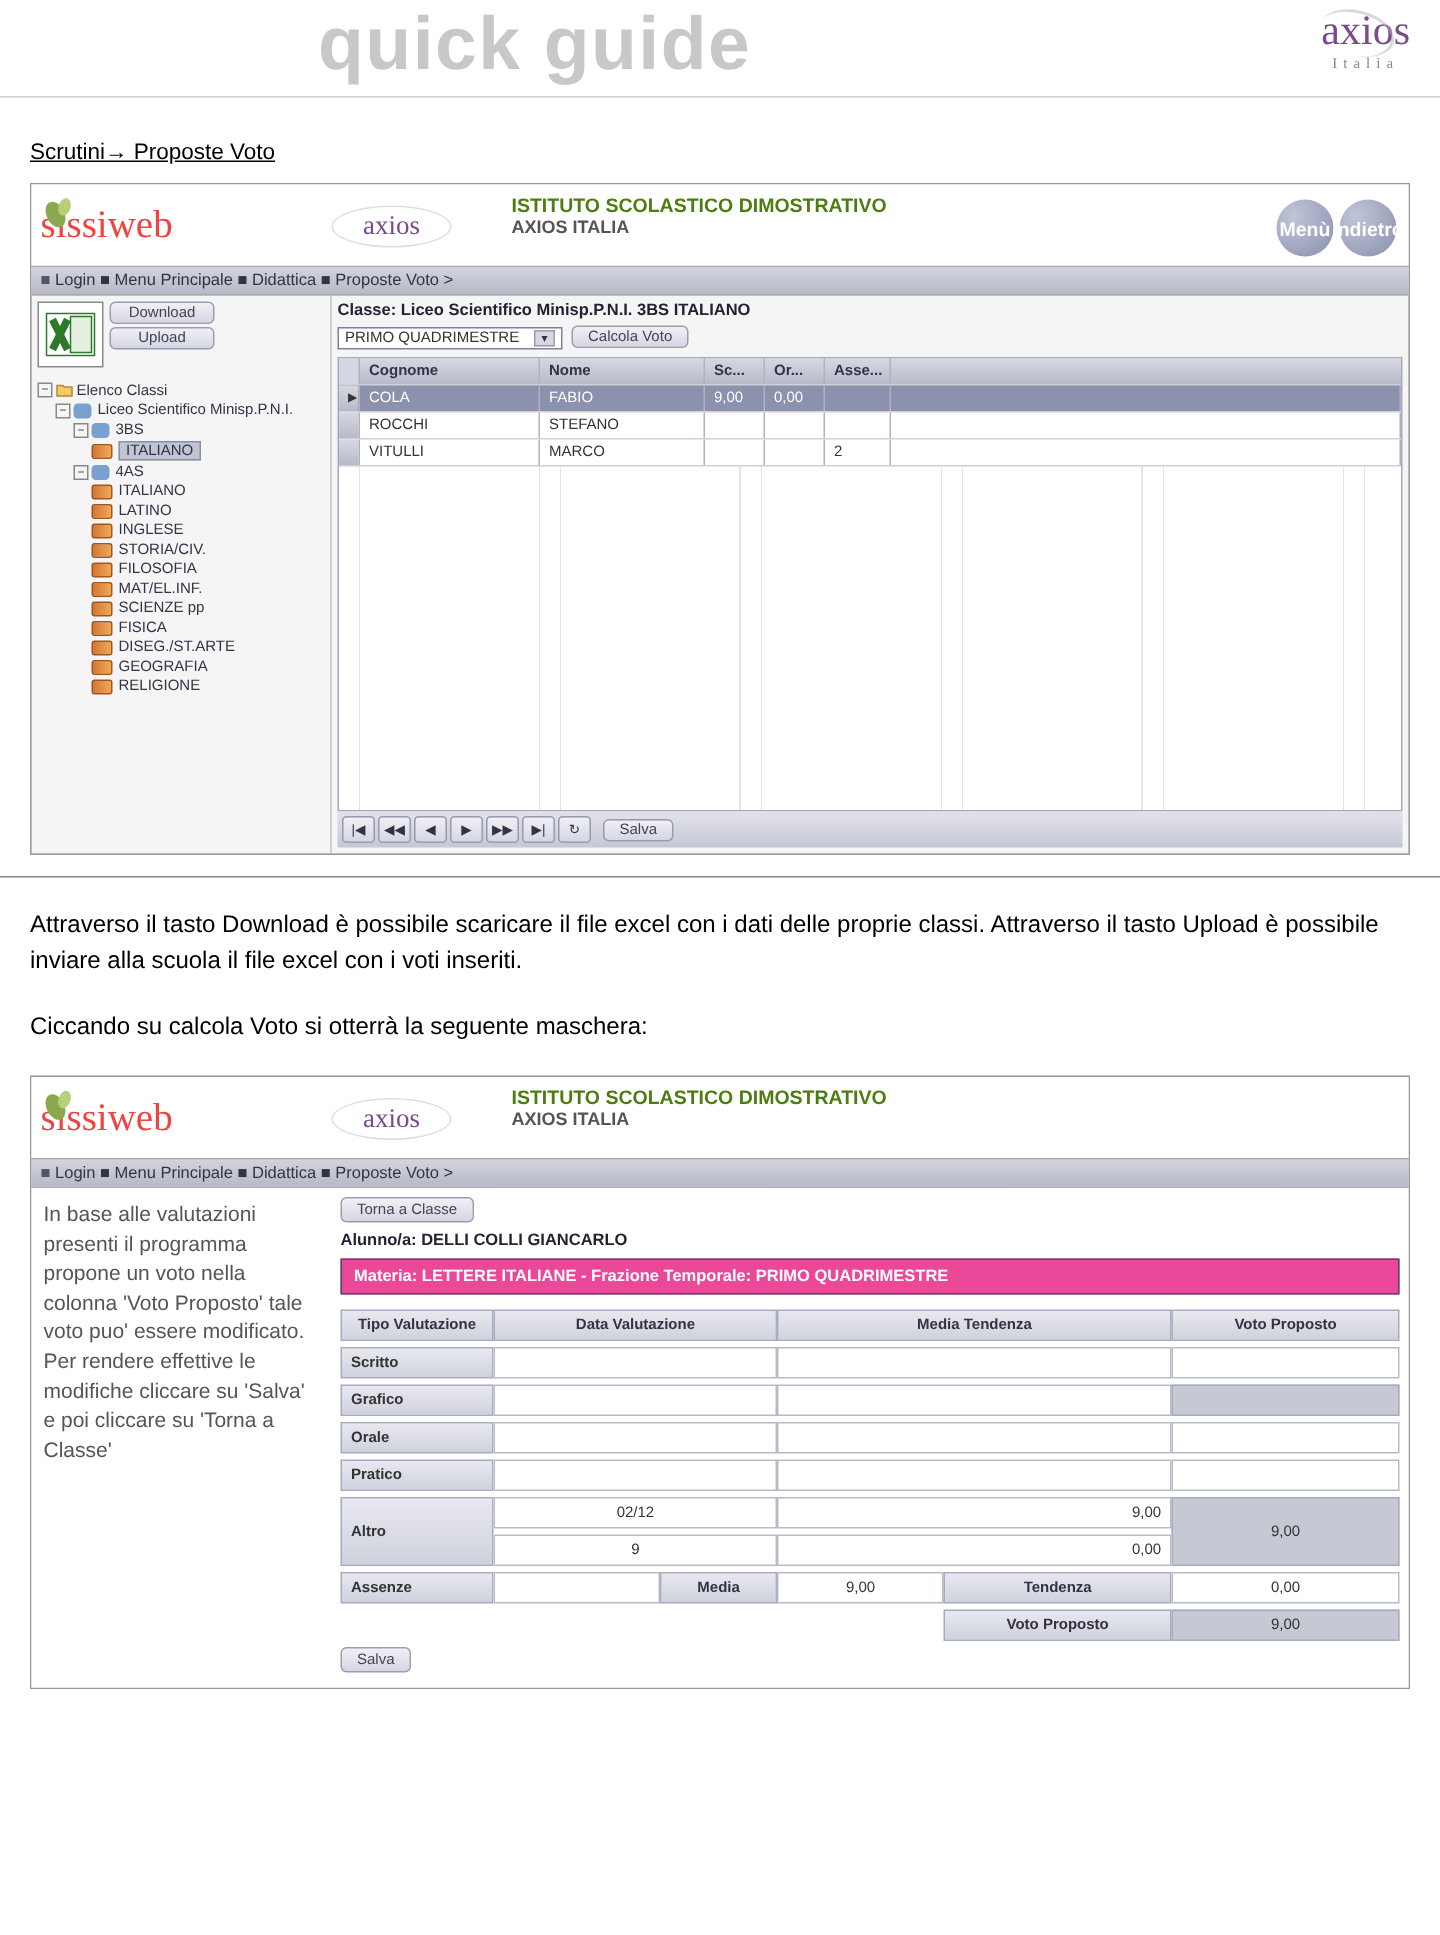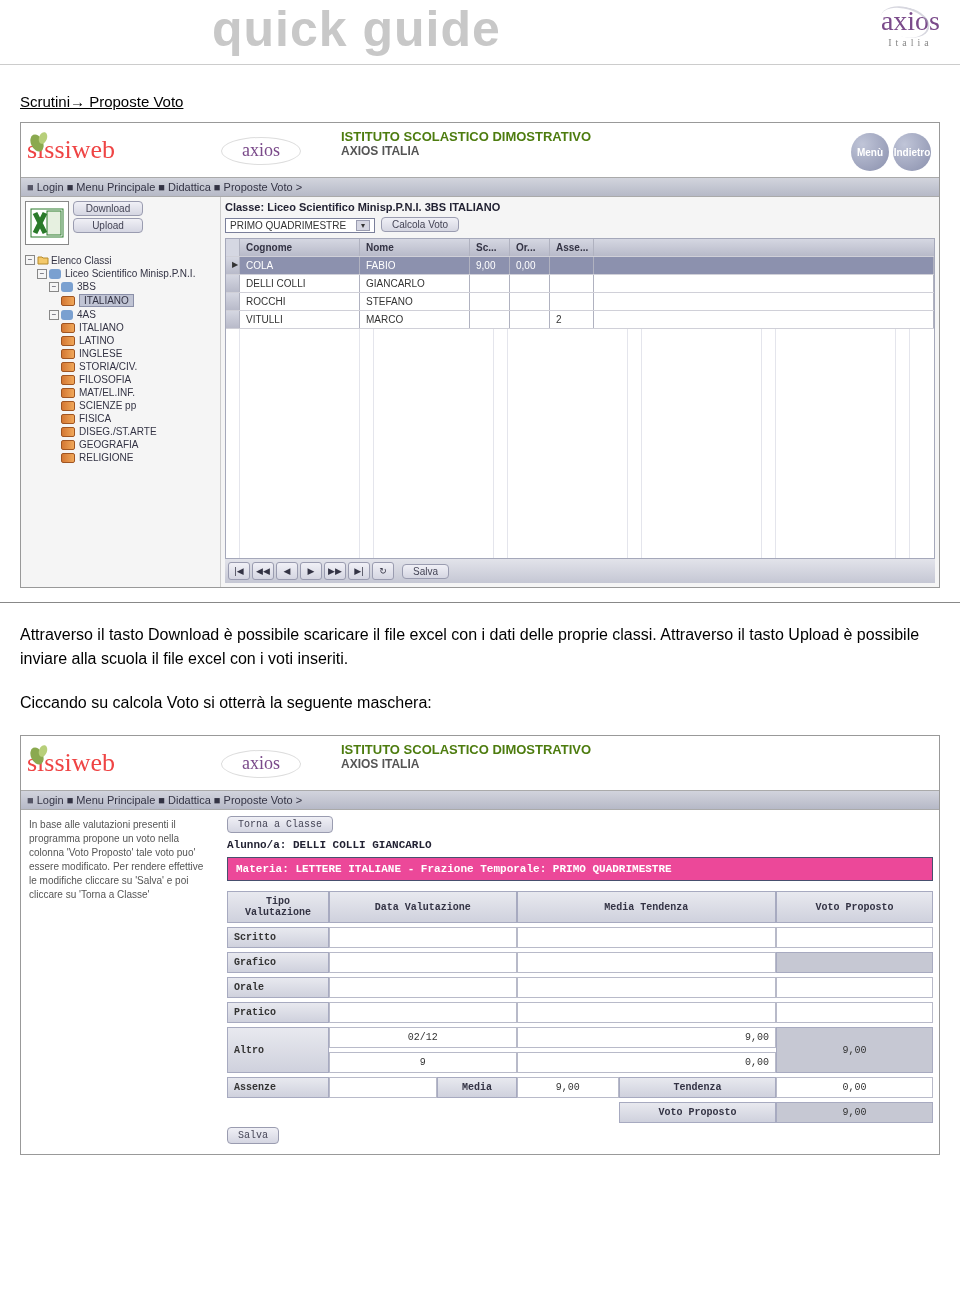--- a/index.html
+++ b/index.html
@@ -114,21 +114,21 @@
     top: 10px;
     display: flex;
     gap: 4px;
   }
   .nav-circle {
     width: 38px;
     height: 38px;
     border-radius: 50%;
     background: radial-gradient(circle at 30% 30%, #c0c5d8, #8a90ad);
     color: #fff;
-    font-size: 10px;
+    font-size: 13px;
     display: flex;
     align-items: center;
     justify-content: center;
     font-weight: bold;
   }
   .breadcrumb {
     background: linear-gradient(#d2d4dd, #b6b9c7);
     padding: 3px 6px;
     font-size: 11px;
     color: #334;
@@ -304,28 +304,27 @@
     font-size: 16px;
     margin: 20px 20px;
     line-height: 1.5;
   }
   .hr-thin { border: none; border-top: 1px solid #888; margin: 14px 0 10px 0; }
   
   .ss2-body { display: flex; background: #fff; }
   .ss2-side {
     width: 200px;
     padding: 8px;
-    font-size: 10px;
+    font-size: 14px;
     color: #555;
     line-height: 1.4;
   }
   .ss2-main {
     flex: 1;
     padding: 6px;
-    font-family: Liberation Mono, monospace;
   }
   .ss2-btn {
     background: linear-gradient(#f0f0f6, #d5d6e2);
     border: 1px solid #9a9cb0;
     border-radius: 4px;
     font-size: 10px;
     padding: 2px 10px;
     color: #445;
     display: inline-block;
     margin-bottom: 4px;
@@ -516,29 +515,20 @@
           <div class="c-sc">Sc...</div>
           <div class="c-or">Or...</div>
           <div class="c-asse">Asse...</div>
         </div>
         <div class="grow selected">
           <div class="c-rowhdr">▶</div>
           <div class="c-cognome">COLA</div>
           <div class="c-nome">FABIO</div>
           <div class="c-sc">9,00</div>
           <div class="c-or">0,00</div>
-          <div class="c-asse"></div>
-          <div class="c-giu"></div>
-        </div>
-        <div class="grow">
-          <div class="c-rowhdr"></div>
-          <div class="c-cognome">DELLI COLLI</div>
-          <div class="c-nome">GIANCARLO</div>
-          <div class="c-sc"></div>
-          <div class="c-or"></div>
           <div class="c-asse"></div>
           <div class="c-giu"></div>
         </div>
         <div class="grow">
           <div class="c-rowhdr"></div>
           <div class="c-cognome">ROCCHI</div>
           <div class="c-nome">STEFANO</div>
           <div class="c-sc"></div>
           <div class="c-or"></div>
           <div class="c-asse"></div>

